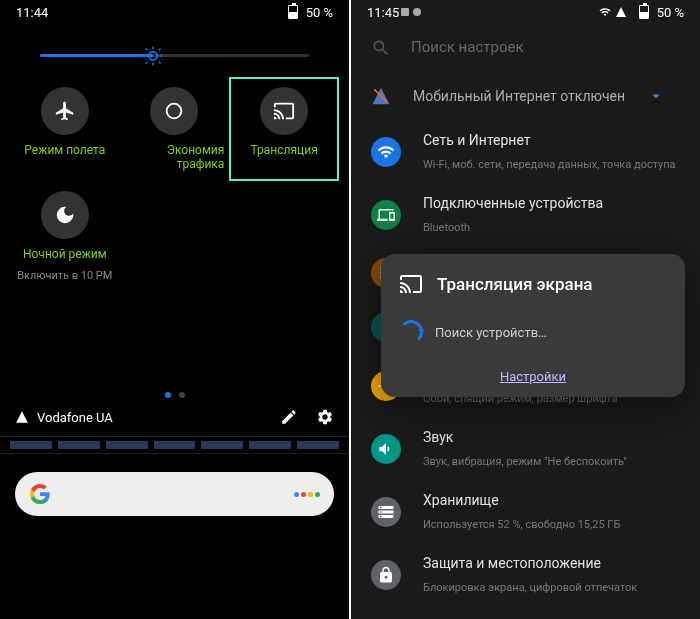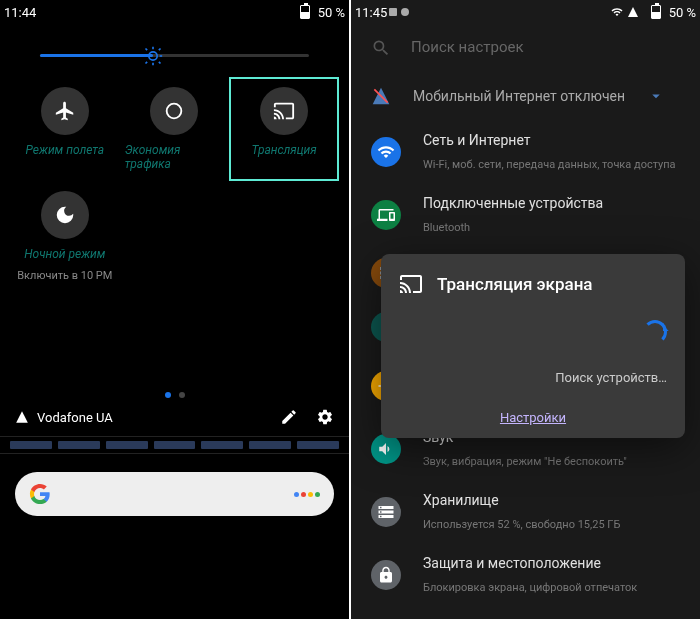--- a/index.html
+++ b/index.html
@@ -1,38 +1,38 @@
 <!DOCTYPE html>
 <html><head>
 <meta charset="utf-8">
 <style>
 * { margin: 0; padding: 0; box-sizing: border-box; font-family: Roboto, -apple-system, sans-serif; }
 body { background: #fff; display: flex; gap: 2px; width: 700px; height: 619px; }
 .phone { width: 349px; height: 619px; background: #000; color: #fff; position: relative; overflow: hidden; }
 .phone-right { background: #1a1a1a; }
 
 
-.status-bar { display: flex; justify-content: space-between; align-items: center; padding: 4px 4px; font-size: 13px; height: 24px; }
+.status-bar { display: flex; justify-content: space-between; align-items: center; padding: 4px 16px; font-size: 13px; height: 24px; }
 .status-right { display: flex; align-items: center; gap: 8px; }
 .battery-icon { width: 10px; height: 14px; border: 1px solid #fff; border-radius: 1px; position: relative; }
 .battery-icon::before { content: ''; position: absolute; top: -3px; left: 3px; width: 4px; height: 2px; background: #fff; }
 .battery-fill { position: absolute; bottom: 0; left: 0; right: 0; height: 50%; background: #fff; }
 .status-icons-right { display: flex; gap: 3px; align-items: center; margin-right: 4px; }
 
 
 .brightness-slider { padding: 30px 40px 20px; }
 .slider-track { height: 3px; background: #333; position: relative; border-radius: 2px; }
 .slider-fill { position: absolute; left: 0; top: 0; height: 100%; width: 42%; background: #1a73e8; border-radius: 2px; }
 .slider-thumb { position: absolute; left: 42%; top: 50%; transform: translate(-50%, -50%); width: 20px; height: 20px; }
 .slider-thumb svg { width: 100%; height: 100%; }
 
 .qs-tiles { display: grid; grid-template-columns: repeat(3, 1fr); gap: 0; padding: 0 10px; }
 .qs-tile { display: flex; flex-direction: column; align-items: center; gap: 8px; padding: 10px 5px; }
 .qs-tile-icon { width: 48px; height: 48px; border-radius: 50%; background: #333; display: flex; align-items: center; justify-content: center; }
-.qs-tile-label { font-size: 12px; color: #0f766e; text-align: left; font-style: italic; }
+.qs-tile-label { font-size: 12px; color: #84cc16; text-align: right; }
 .qs-tile-sublabel { font-size: 11px; color: #888; text-align: left; }
 .qs-highlighted { border: 2px solid #5eead4; padding: 8px 3px; }
 
 .page-dots { display: flex; justify-content: center; gap: 8px; margin-top: 100px; }
 .dot { width: 6px; height: 6px; border-radius: 50%; background: #444; }
 .dot.active { background: #1a73e8; }
 
 .carrier-row { display: flex; align-items: center; justify-content: space-between; padding: 10px 15px; font-size: 13px; }
 .carrier-left { display: flex; align-items: center; gap: 8px; }
 .carrier-actions { display: flex; gap: 18px; }
@@ -50,24 +50,24 @@
 .settings-item { display: flex; align-items: center; gap: 22px; padding: 12px 20px; }
 .settings-icon { width: 30px; height: 30px; border-radius: 50%; display: flex; align-items: center; justify-content: center; flex-shrink: 0; }
 .settings-text { flex: 1; }
 .settings-title { font-size: 14px; color: #e0e0e0; }
 .settings-subtitle { font-size: 11px; color: #777; margin-top: 10px; }
 
 .banner-row { display: flex; align-items: center; gap: 22px; padding: 14px 20px; color: #888; }
 .banner-row .settings-title { color: #aaa; }
 
 
-.dialog { position: absolute; top: 254px; left: 30px; right: 15px; background: #3a3a3a; border-radius: 8px; padding: 18px 18px 12px; box-shadow: 0 10px 40px rgba(0,0,0,0.5); }
+.dialog { position: absolute; top: 254px; left: 30px; right: 15px; background: #3a3a3a; border-radius: 14px; padding: 18px 18px 12px; box-shadow: 0 10px 40px rgba(0,0,0,0.5); }
 .dialog-header { display: flex; align-items: center; gap: 14px; margin-bottom: 18px; }
 .dialog-title { font-size: 17px; color: #fff; font-weight: 500; }
-.dialog-body { display: flex; align-items: flex-end; gap: 26px; padding: 6px 0 14px; flex-direction: column; }
+.dialog-body { display: flex; align-items: center; gap: 12px; padding: 6px 0 14px; }
 .dialog-body-text { font-size: 13px; color: #ccc; }
 .dialog-footer { text-align: center; padding-top: 8px; }
 .dialog-link { color: #c4b5fd; font-size: 13px; text-decoration: underline; }
 
 .spinner { width: 24px; height: 24px; border: 3px solid transparent; border-top-color: #1a73e8; border-right-color: #1a73e8; border-radius: 50%; position: relative; }
 .spinner::after { content: ''; position: absolute; right: -3px; top: 4px; border: 4px solid transparent; border-top-color: #1a73e8; transform: rotate(45deg); }
 
 .dimmed { opacity: 0.5; }
 
 svg { display: block; }

